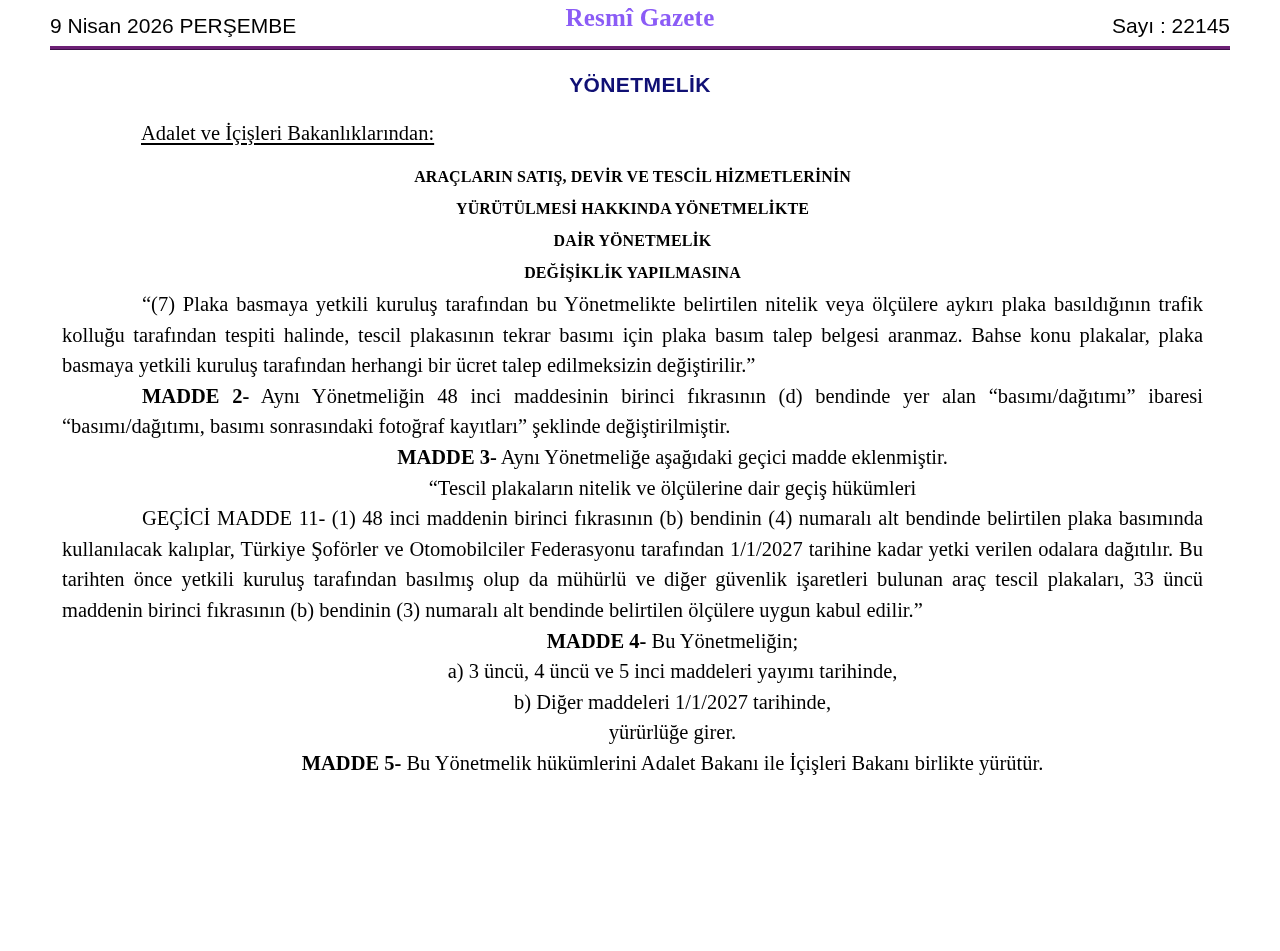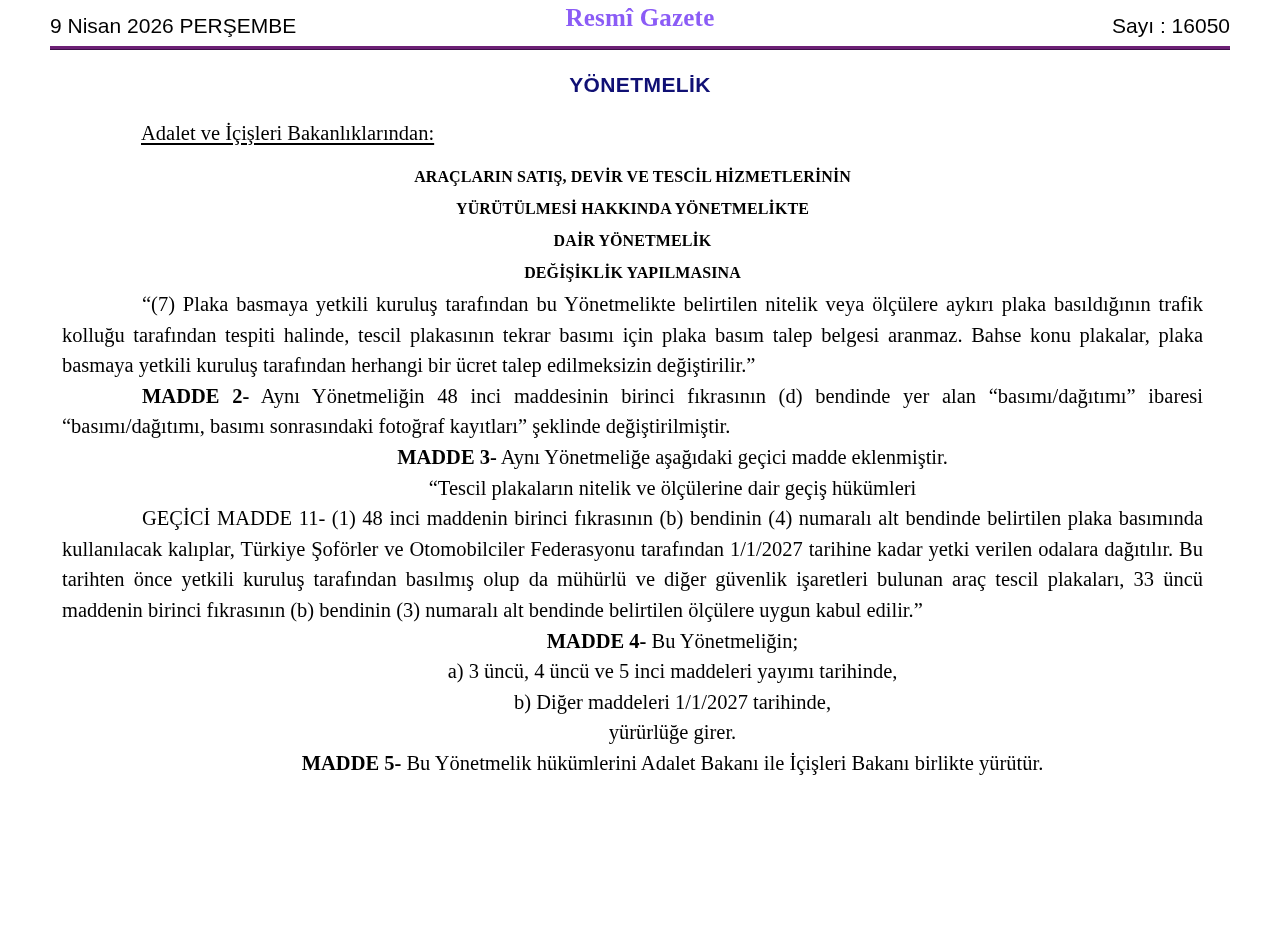--- a/index.html
+++ b/index.html
@@ -157,21 +157,21 @@
   .spacer-top-1 { margin-top: 19px; }
 </style>
 </head>
 <body>
 
 <div class="page">
 
   <div class="masthead">
     <div class="masthead-date">9 Nisan 2026 PERŞEMBE</div>
     <div class="masthead-title">Resmî Gazete</div>
-    <div class="masthead-issue">Sayı : 16050</div>
+    <div class="masthead-issue">Sayı : 22145</div>
   </div>
   <div class="masthead-rule"></div>
 
   <div class="section-heading">YÖNETMELİK</div>
 
   <div class="content">
 
     <div class="issuer">
       <span class="issuer-text">Adalet ve İçişleri Bakanlıklarından:</span>
     </div>

